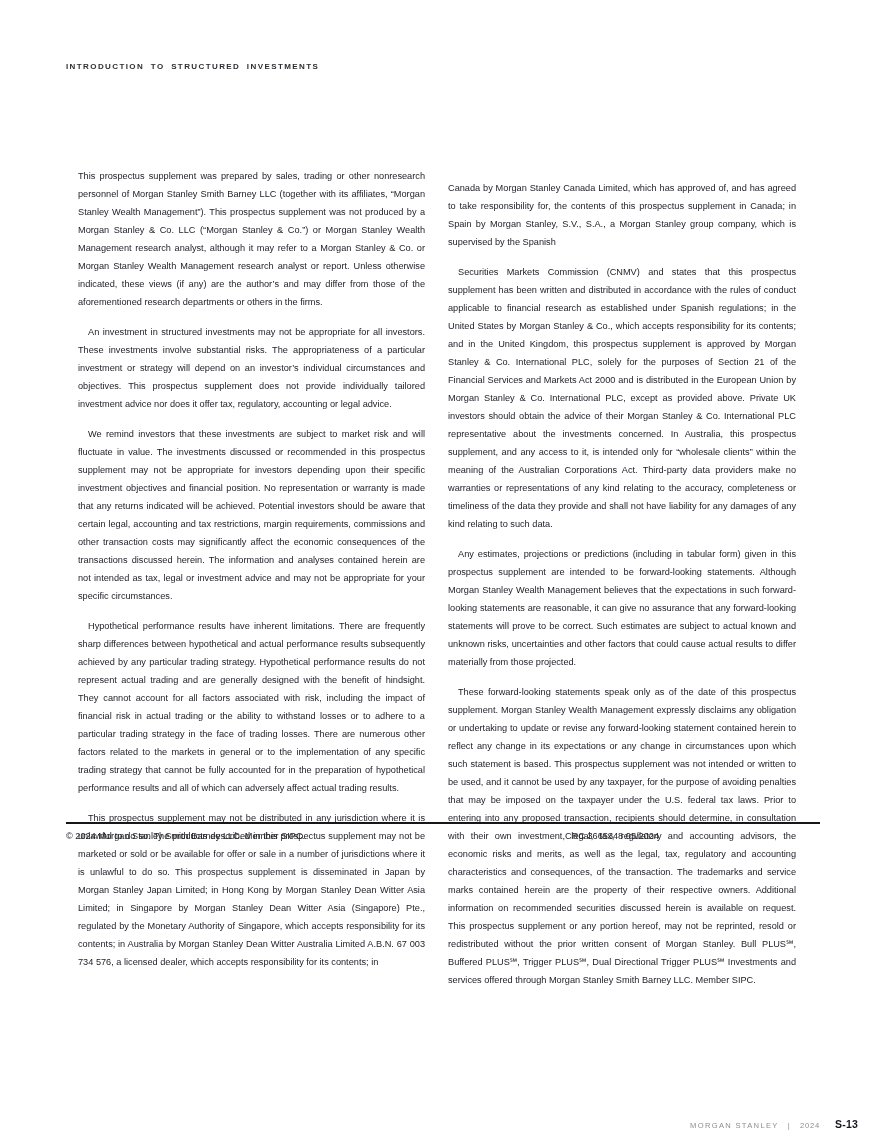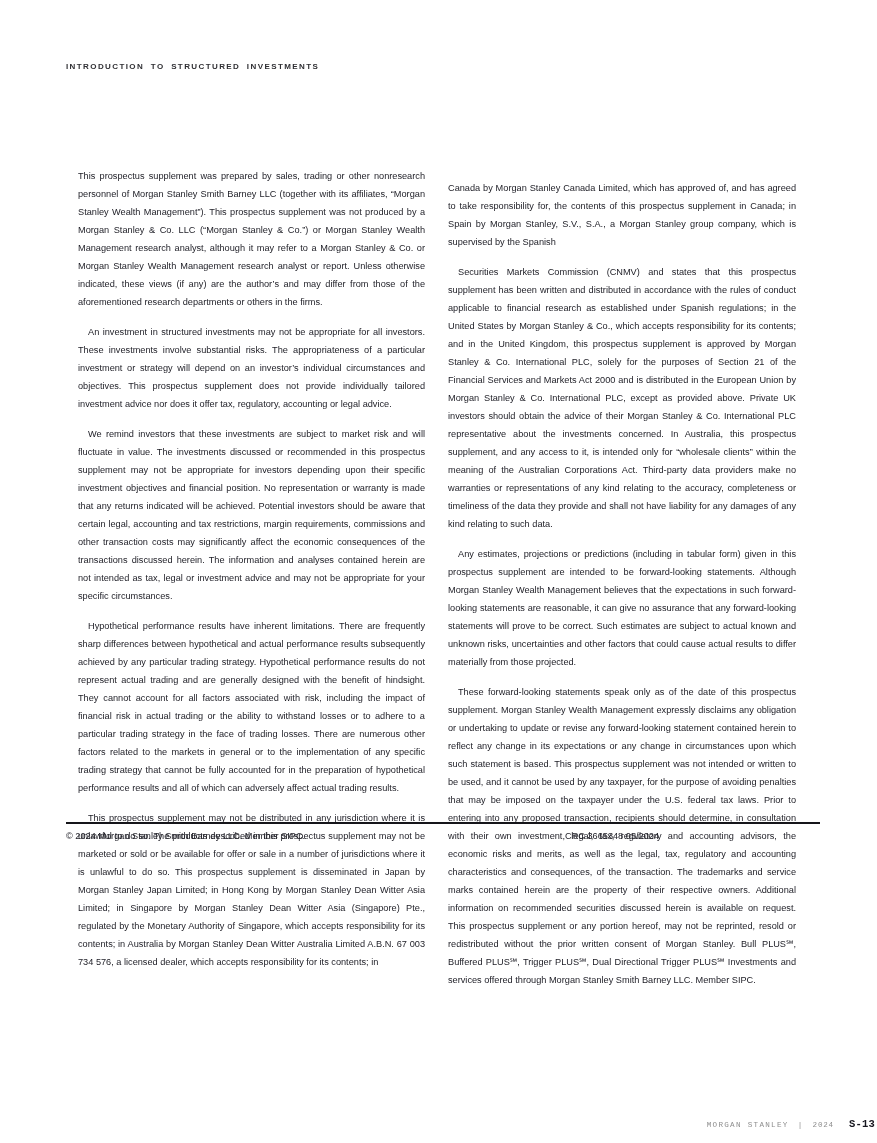--- a/index.html
+++ b/index.html
@@ -65,25 +65,24 @@
     width: 754px;
     height: 14px;
     font-size: 9.2px;
     color: #1c1c24;
   }
   .copyright-text { position: absolute; left: 0; top: 0; }
   .crc-text      { position: absolute; left: 499px; top: 0; }
   .page-footer {
     position: absolute;
     top: 1118px;
-    right: 2px;
+    right: 19px;
     display: flex;
     align-items: baseline;
     gap: 9px;
-    font-family: Liberation Mono, monospace;
   }
   .brand-name, .footer-sep, .footer-year {
     font-size: 7.6px;
     font-weight: 500;
     letter-spacing: 1.3px;
     color: #8e8e8e;
   }
   .footer-year { letter-spacing: 0.8px; }
   .page-number {
     font-size: 10.5px;

